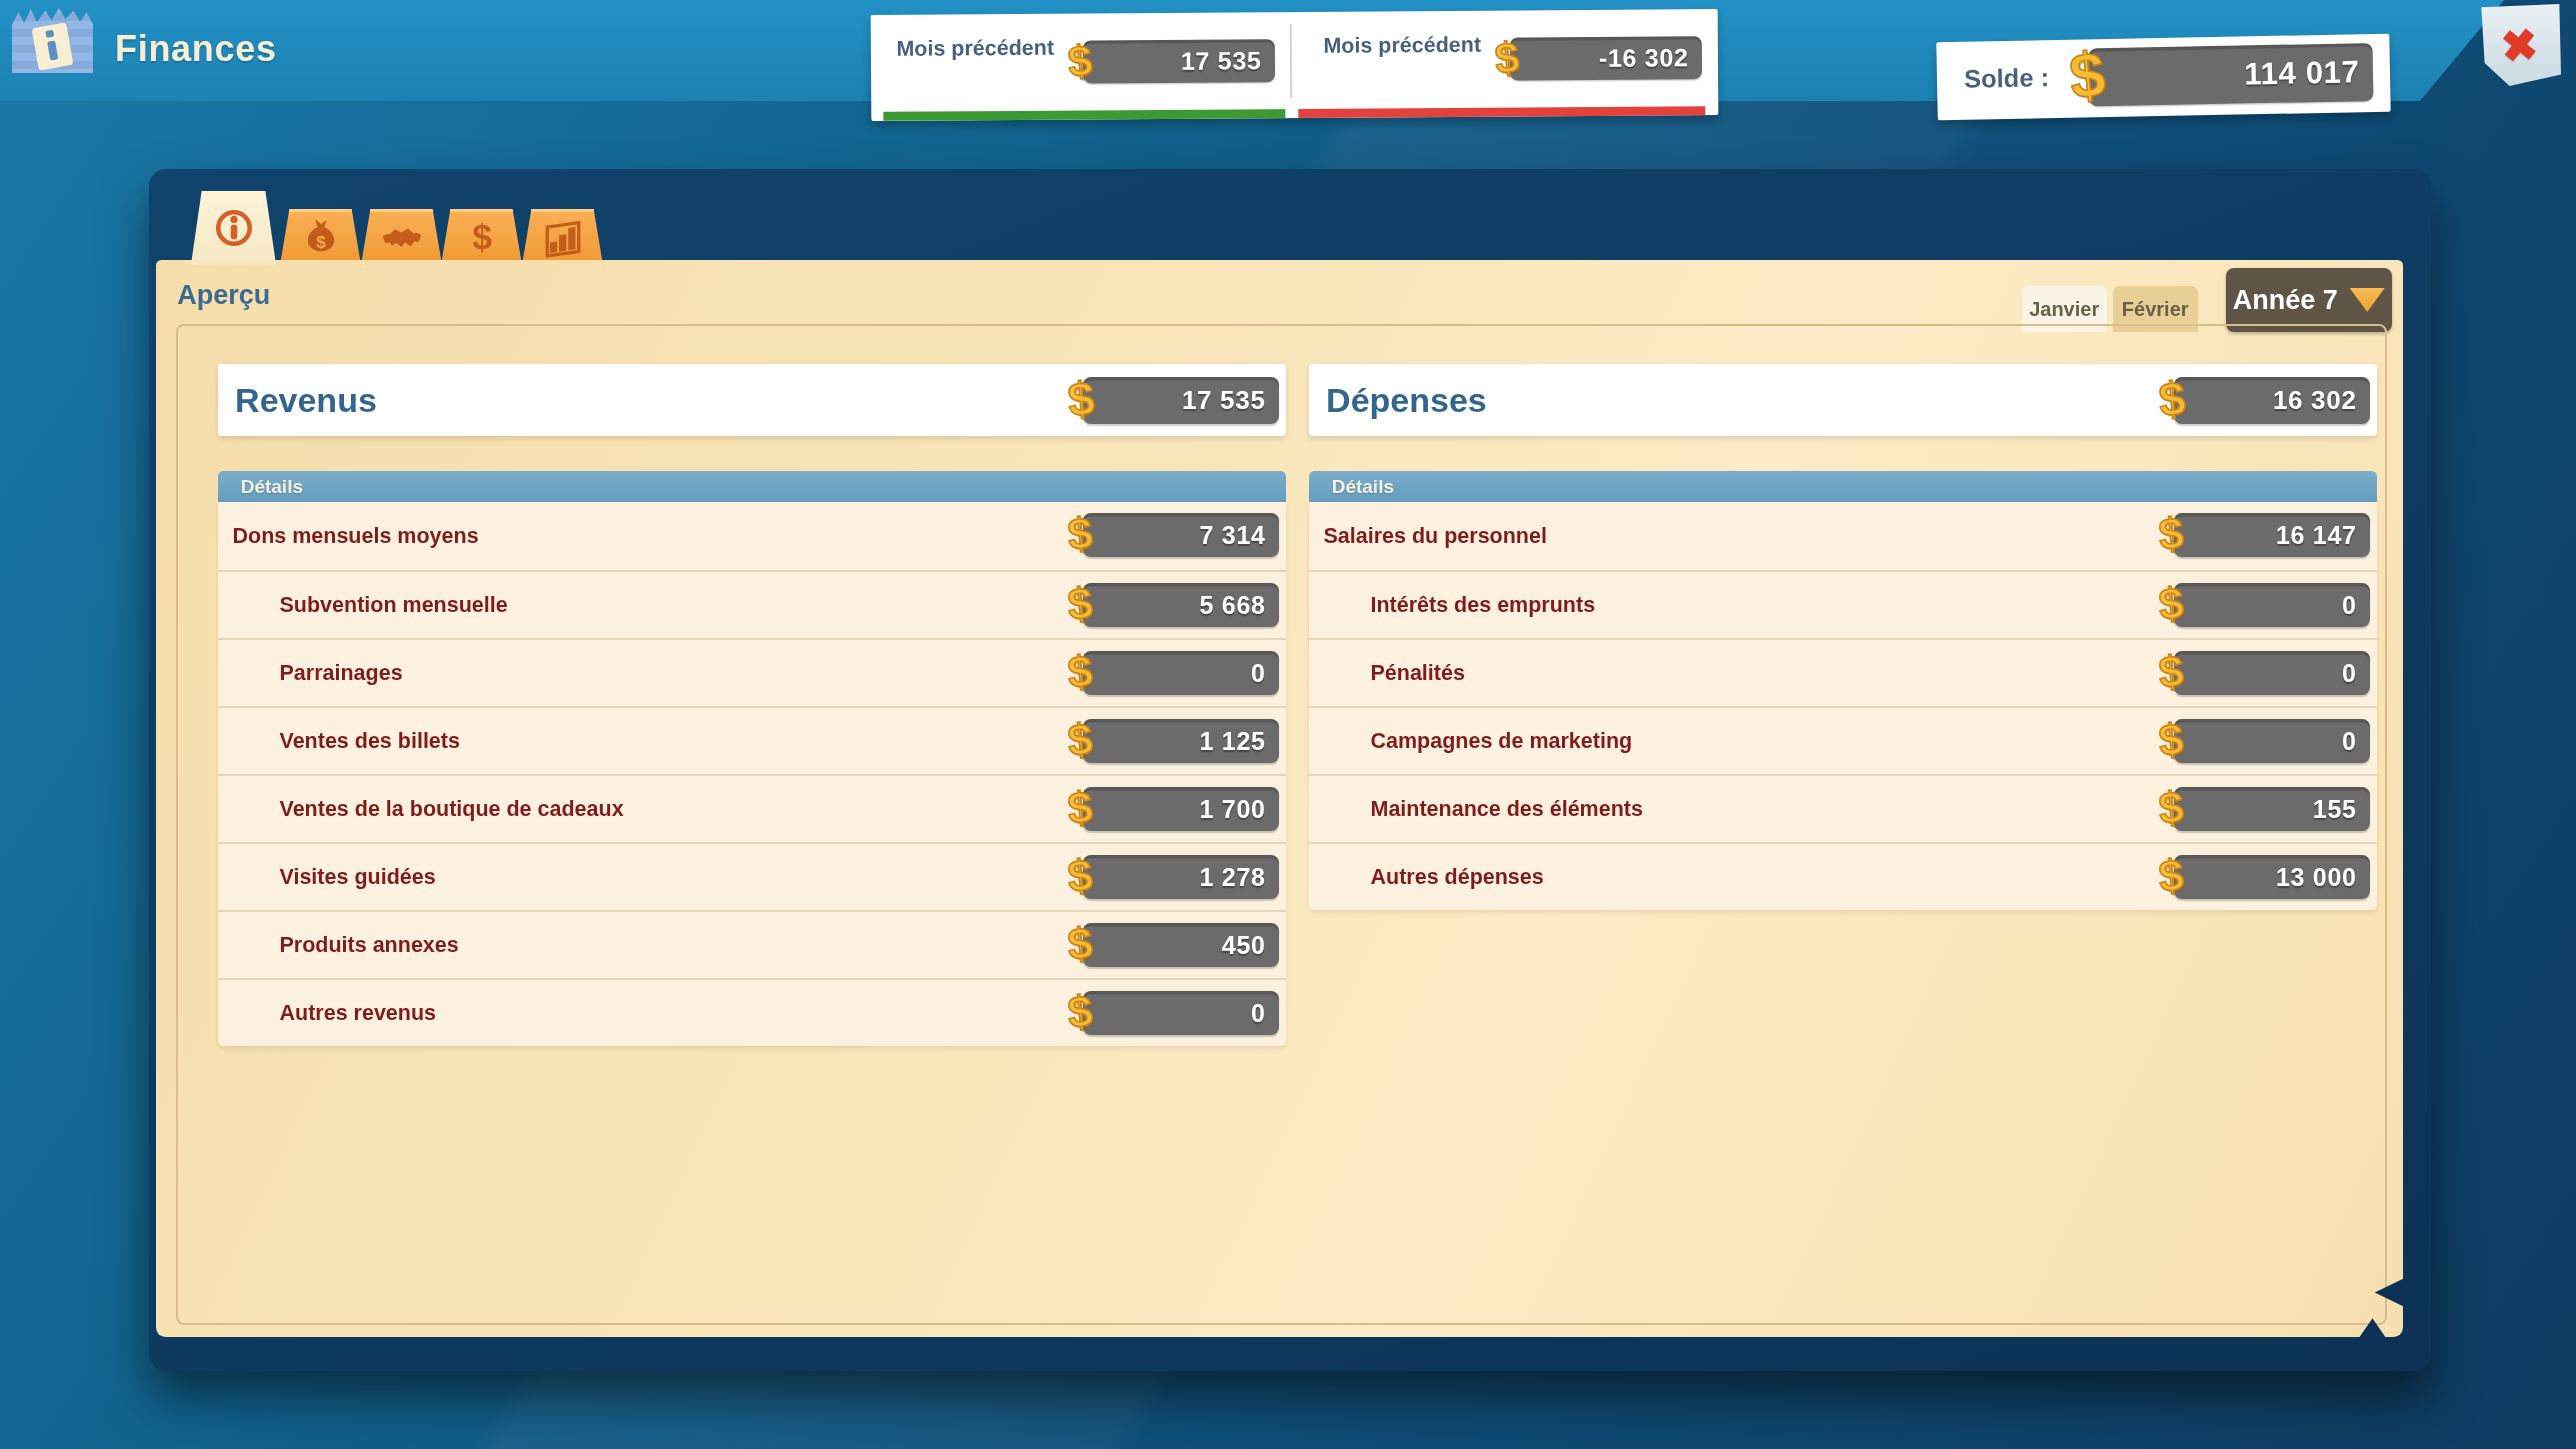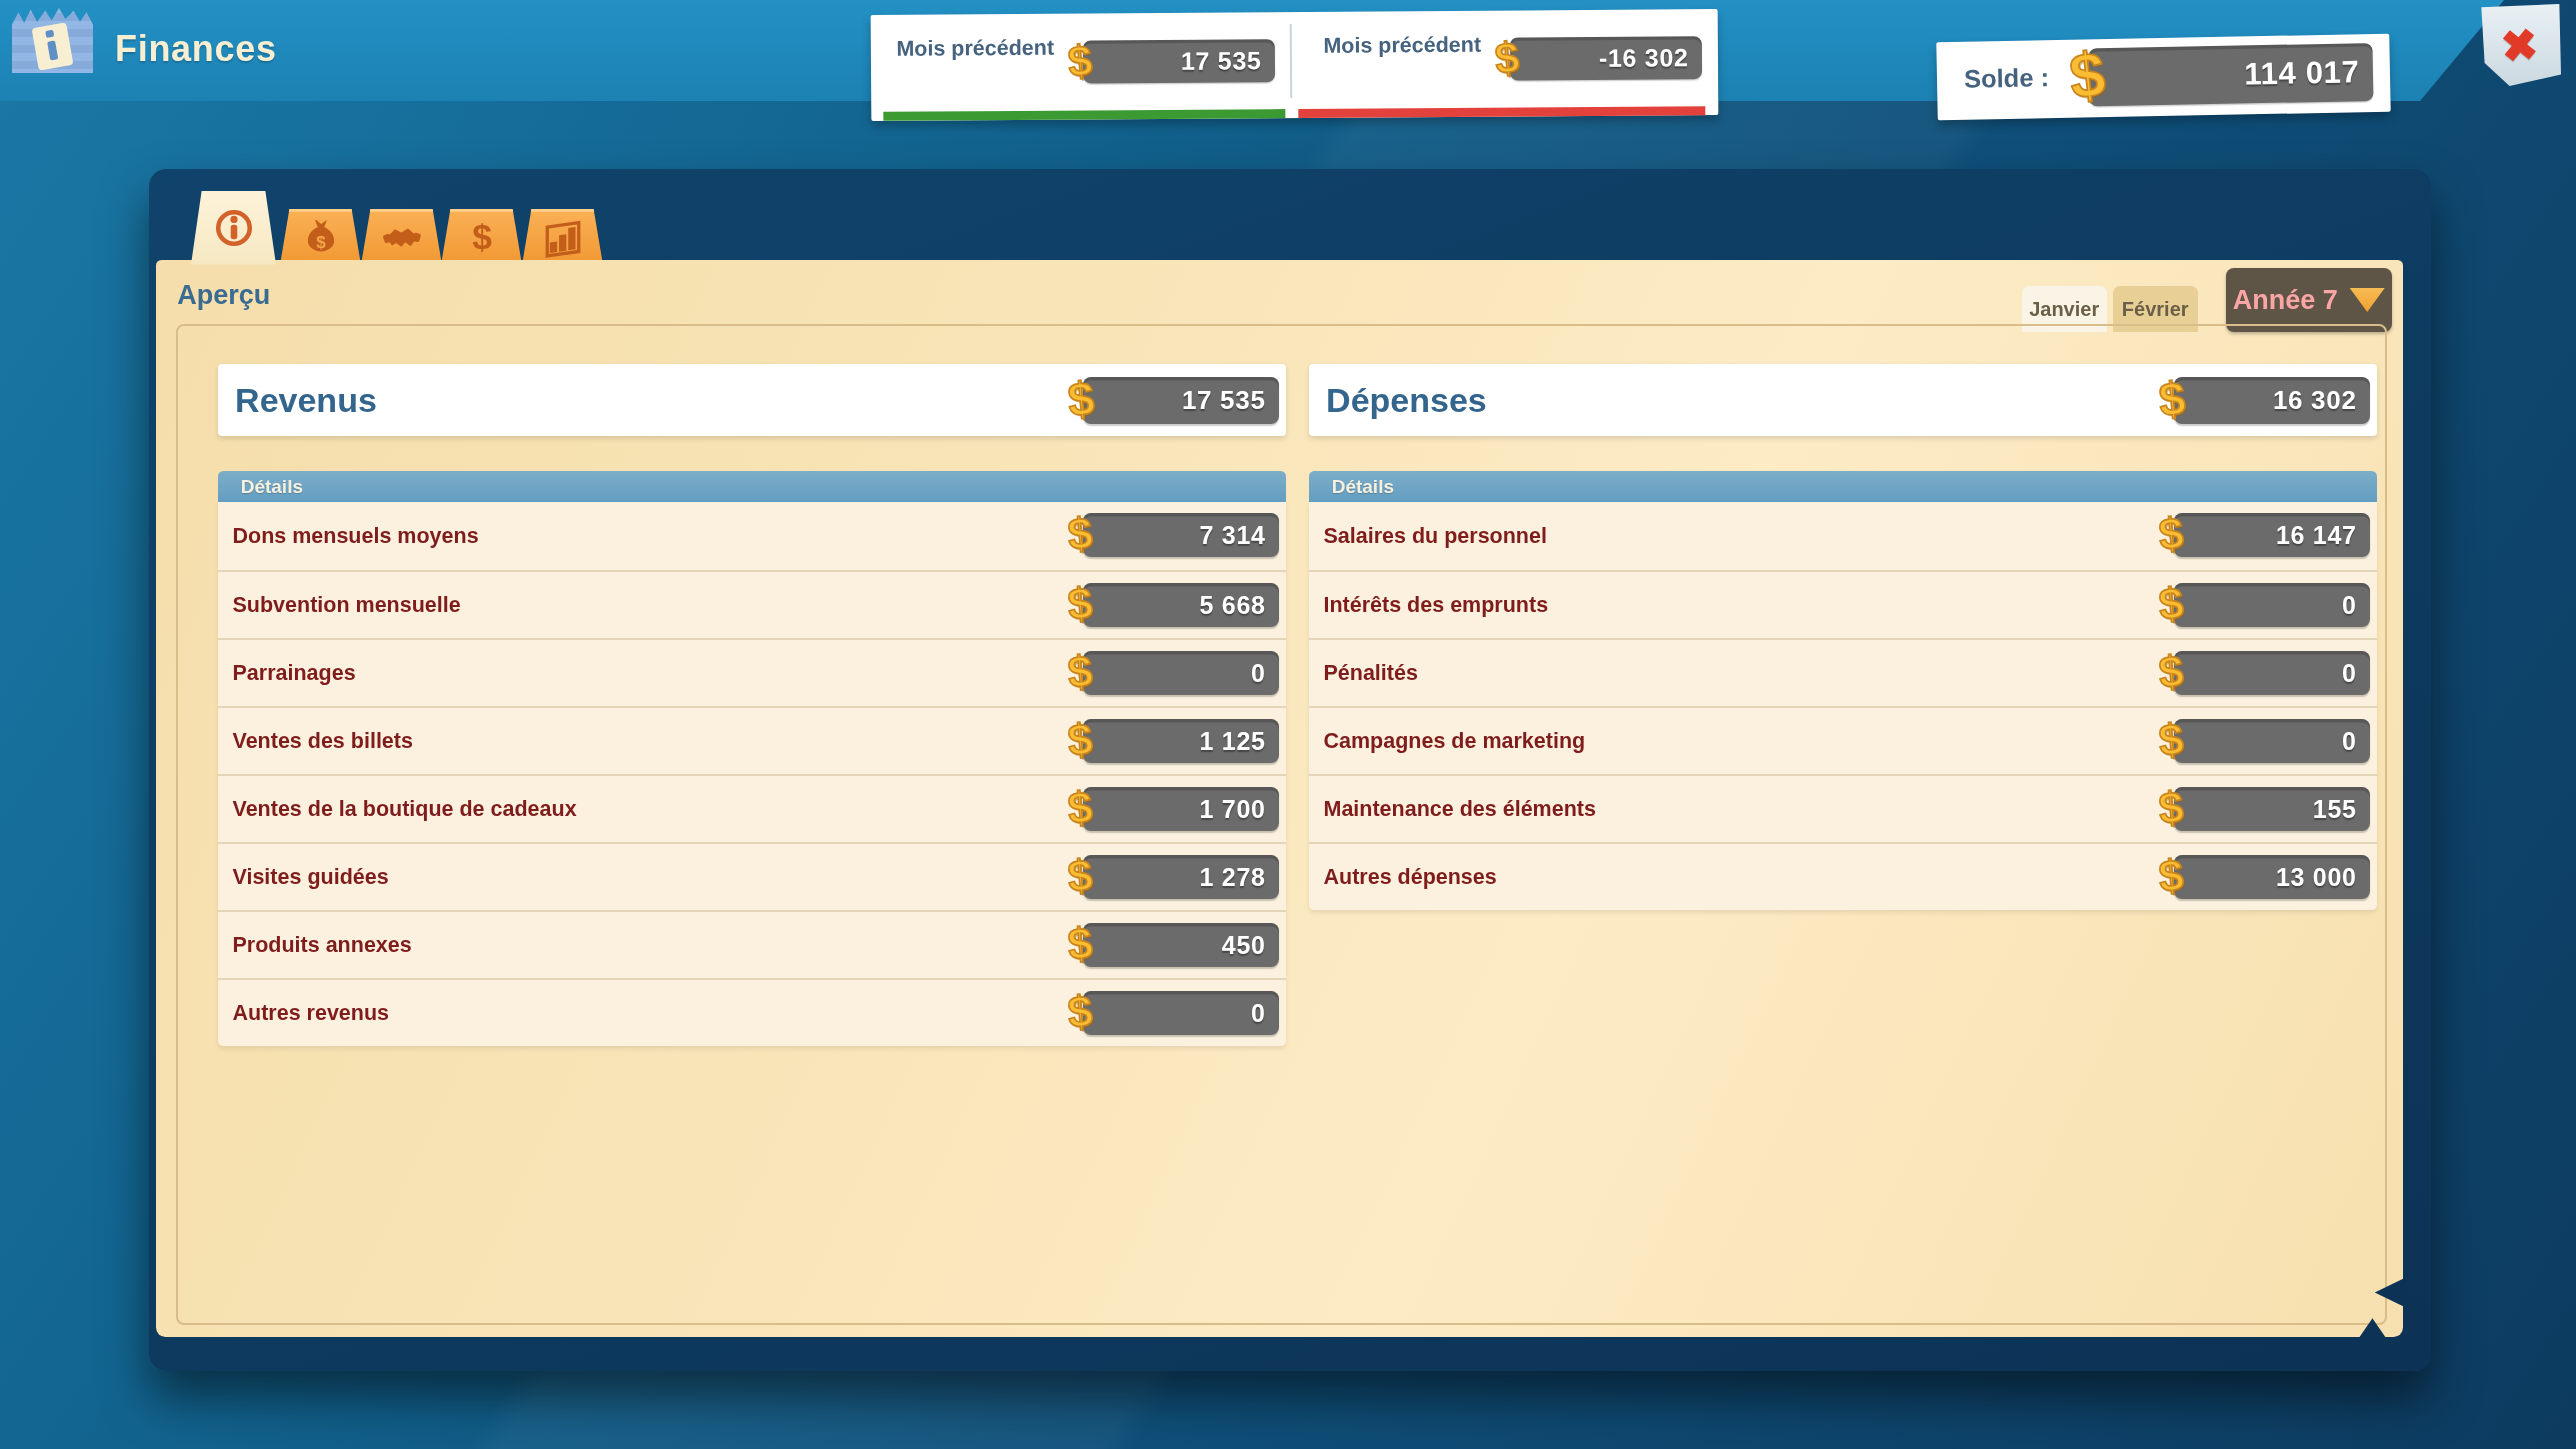--- a/index.html
+++ b/index.html
@@ -128,21 +128,21 @@
     display:flex; align-items:center; justify-content:center;
     font-size:20px; color:#6B6047; cursor:pointer;margin-top:9px;
   }
   .month-btn.m0{ left:1866px; background:#F9F4E6; }
   .month-btn.m1{ left:1957px; background:#E8CF96; }
   .year-btn{
     position:absolute; left:2070px; top:8px; width:166px; height:64px; border-radius:8px;
     background:#5E5547; display:flex; align-items:center; justify-content:center; gap:12px;
     cursor:pointer; box-shadow:0 2px 3.4px rgba(0,0,0,.25);
   }
-  .year-btn .yr{ font-size:27px; color:#fca5a5; }
+  .year-btn .yr{ font-size:27px; color:#ffffff; }
   .year-btn .tri{
     width:35px; height:24px; background:linear-gradient(#F7BC55,#EFA02F);
     clip-path:polygon(0 0,100% 0,50% 100%);
   }
   .inner{
     position:absolute; left:20px; top:64px; width:2211px; height:1001px;
     border:2px solid #D8BD8B; border-radius:8px;
   }
   .col{ position:absolute; top:38px; width:1068px; }
   .col.left{ left:40px; } .col.right{ left:1131px; }
@@ -161,21 +161,21 @@
     display:flex; align-items:center;
     box-shadow:0 2px 0 rgba(0,0,0,.1);
   }
   .details-bar span{ font-size:19px; color:#F6F0DF; padding-left:12px; text-shadow:0 1.3px 1.3px rgba(0,0,0,.2);margin-left:11px; }
   .rows{ position:absolute; top:138px; left:0; right:0; border-radius:0 0 5.4px 5.4px; overflow:hidden;
          box-shadow:0 2.7px 4px rgba(0,0,0,.08); }
   .row{
     position:relative; height:68px; background:#FBF1DE;
     display:flex; align-items:center;
   }
-  .row + .row{ border-top:2px solid #E4D5B8; }
+  .row + .row{ border-top:2px solid #E4D5B8;padding-left:47px; }
   .row-label{ font-size:21.5px; color:#7f1d1d; padding-left:14.8px; }
   .row .pill{ position:absolute; right:6.7px; top:11.4px; width:196px; height:44px; }
   .row .pill .num{ font-size:25px; }
   .row .dollar{ font-size:44px; }
   
   .notch-right{
     position:absolute; right:-4px; top:1017px; width:32px; height:31px;
     background:#0C3356; clip-path:polygon(100% 0,0 50%,100% 100%);
   }
   .notch-bottom{

